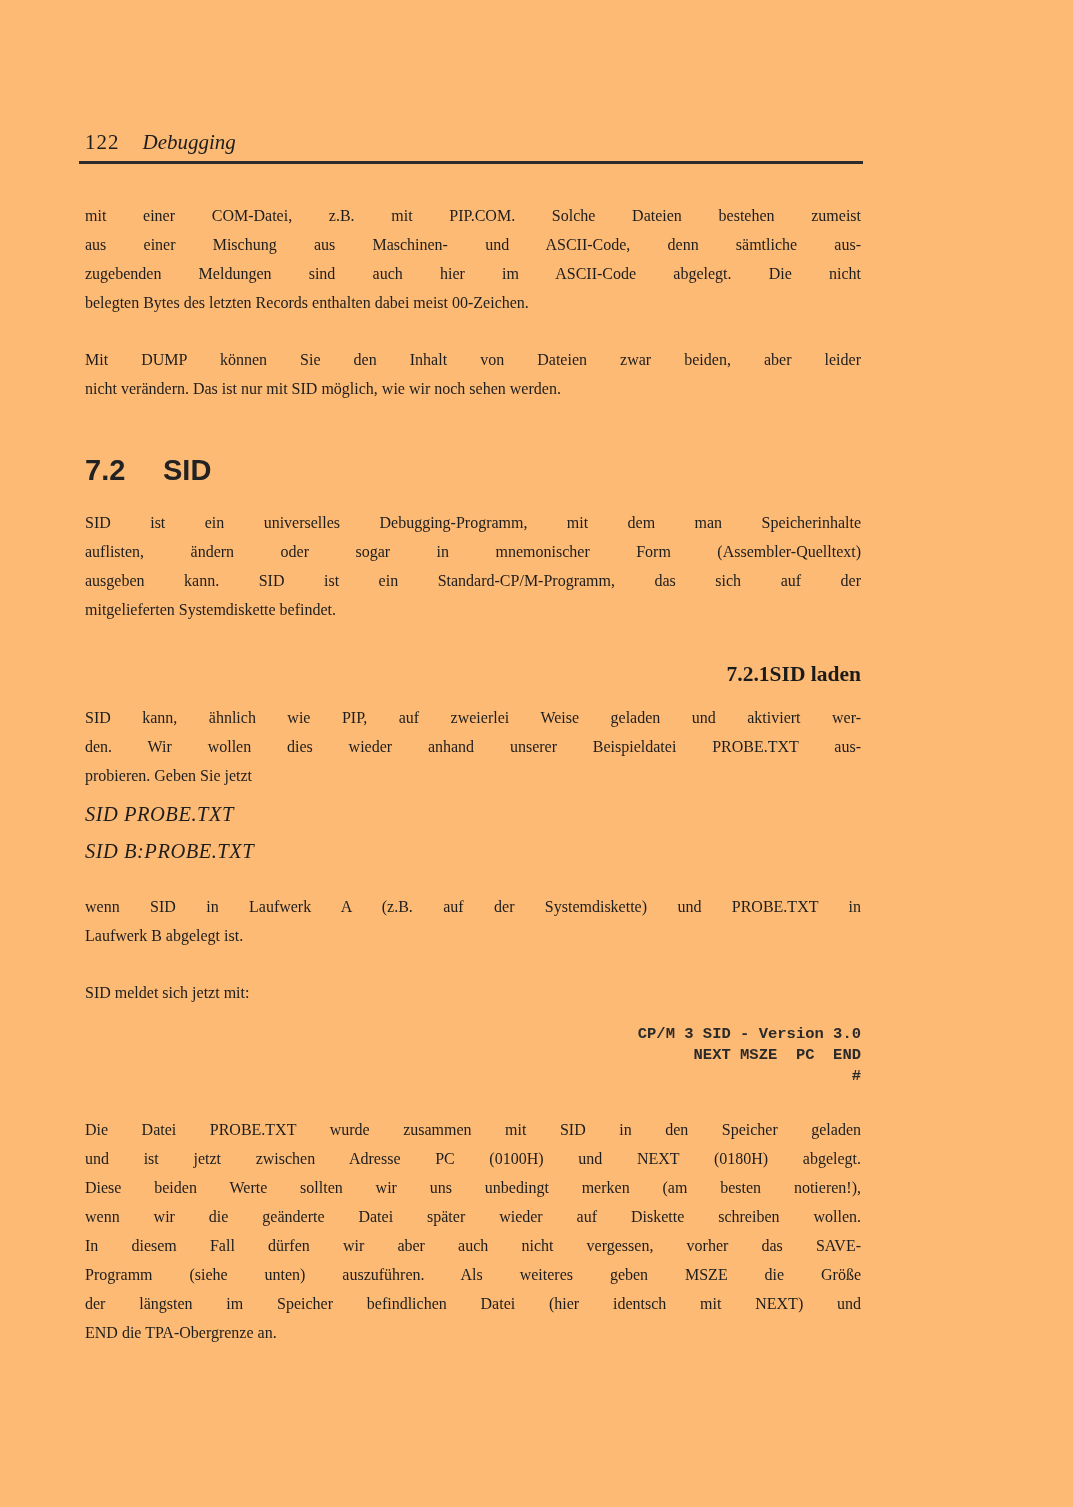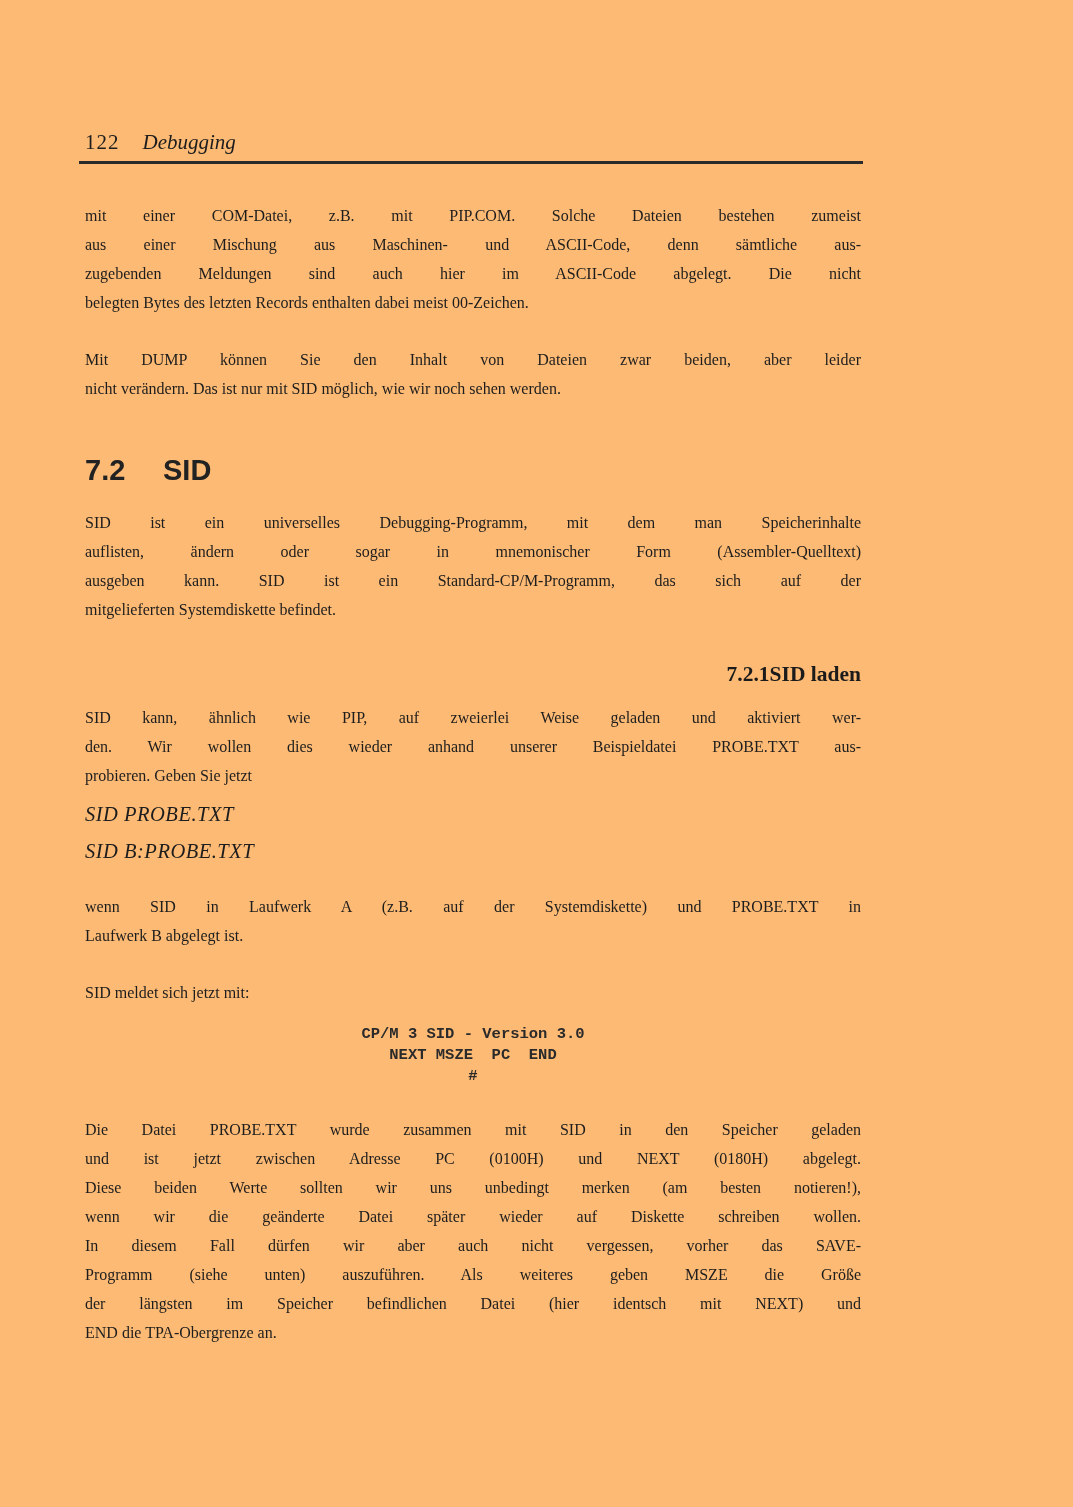--- a/index.html
+++ b/index.html
@@ -91,21 +91,21 @@
   .terminal {
     margin-top: 17px;
     font-family: "Liberation Mono", monospace;
     font-weight: bold;
     font-size: 15.5px;
     line-height: 21px;
     color: #2a2a2a;
   }
   .terminal .line {
     white-space: pre;
-    text-align: center;
+    text-align: right;
   }
 </style>
 </head>
 <body>
 
 <div class="page">
   <div class="content">
 
     <div class="running-head">
       <span class="pagenum">122</span>

